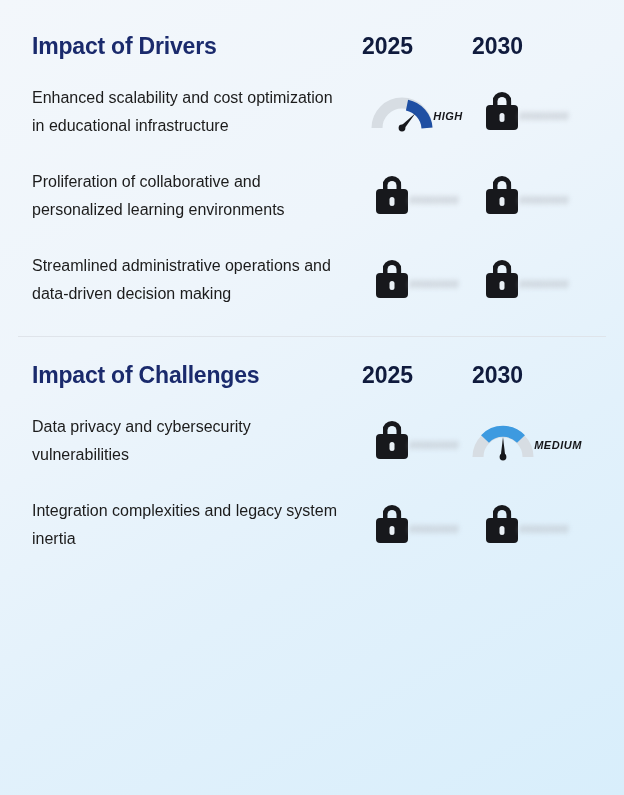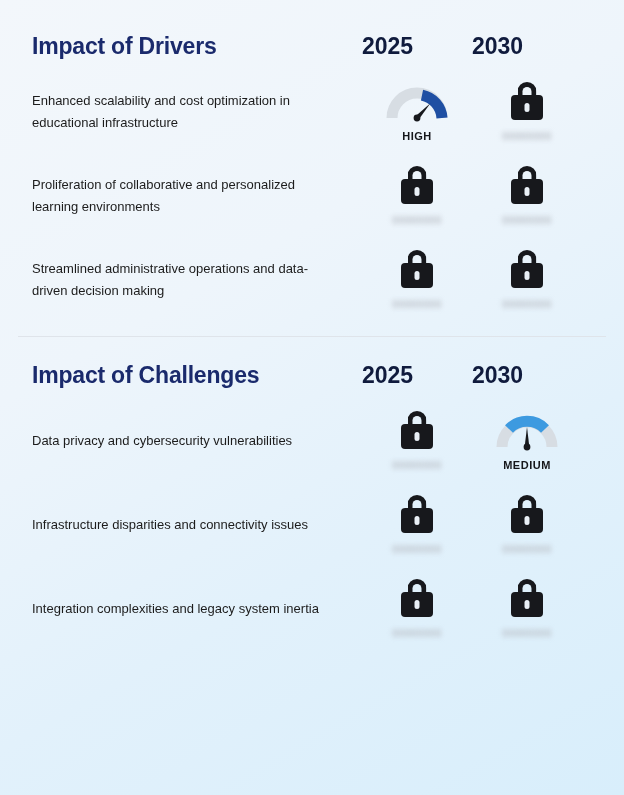--- a/index.html
+++ b/index.html
@@ -46,33 +46,34 @@
     color: #101b3d;
   }
 
   .row {
     display: flex;
     align-items: center;
     min-height: 62px;
   }
   .row-label {
     flex: 0 0 330px;
-    font-size: 13px;
+    font-size: 16px;
     line-height: 1.72;
     color: #1c1c1c;
     padding-right: 24px;
     box-sizing: border-box;
   }
   .cell {
     flex: 0 0 110px;
     display: flex;
-    flex-direction: column;
+    flex-direction: row;
     align-items: center;
     justify-content: center;
     height: 84px;
+    font-style: italic;
   }
 
   
   .lock {
     width: 34px;
     height: 40px;
     position: relative;
   }
   .lock .shackle {
     position: absolute;
@@ -242,39 +243,20 @@
             <g transform="translate(31,36) rotate(0)">
               <path d="M0 0 L-2.2 -1.5 L0 -20 L2.2 -1.5 Z" fill="#17181c"></path>
             </g>
             <circle cx="31" cy="36" r="3.4" fill="#17181c"></circle>
           </svg>
         </div>
         <div class="gauge-label">MEDIUM</div>
       </div>
     </div>
 
-    <div class="row">
-      <div class="row-label">Infrastructure disparities and connectivity issues</div>
-      <div class="cell">
-        <div class="lock">
-          <div class="shackle"></div>
-            <div class="body"></div>
-            <div class="keyhole"></div>
-        </div>
-        <div class="blurred-label">00000000</div>
-      </div>
-      <div class="cell">
-        <div class="lock">
-          <div class="shackle"></div>
-            <div class="body"></div>
-            <div class="keyhole"></div>
-        </div>
-        <div class="blurred-label">00000000</div>
-      </div>
-    </div>
 
     <div class="row">
       <div class="row-label">Integration complexities and legacy system inertia</div>
       <div class="cell">
         <div class="lock">
           <div class="shackle"></div>
             <div class="body"></div>
             <div class="keyhole"></div>
         </div>
         <div class="blurred-label">00000000</div>

